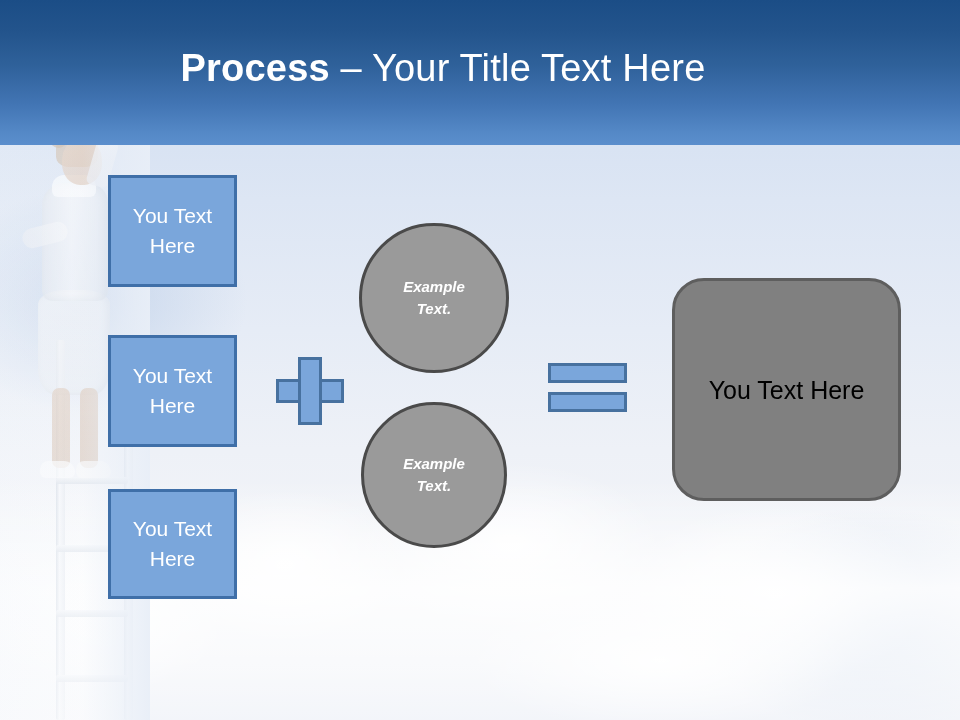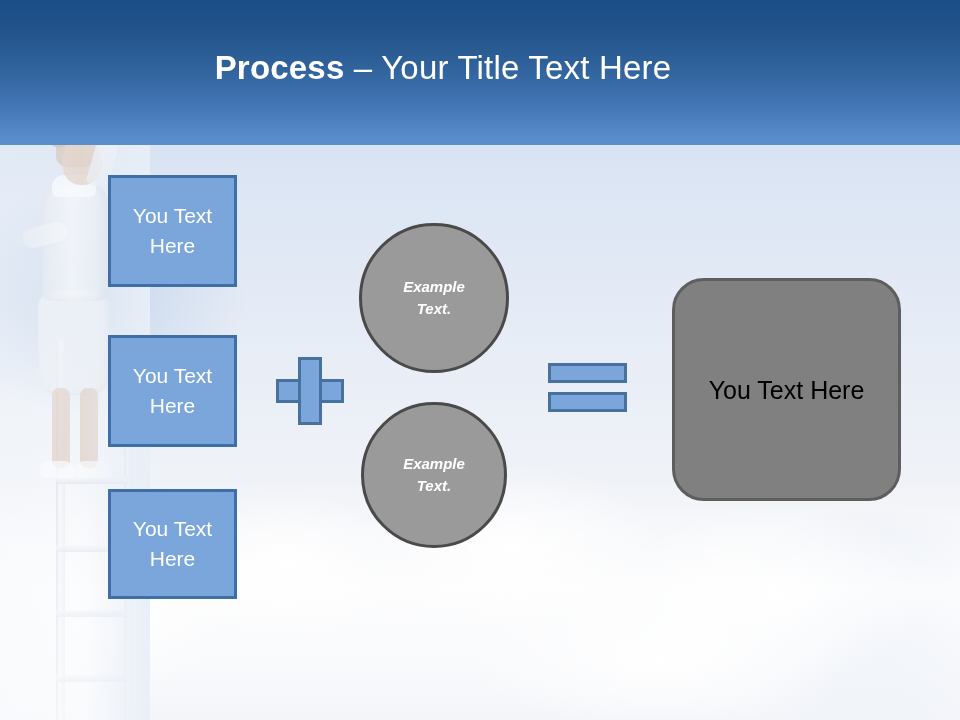--- a/index.html
+++ b/index.html
@@ -63,21 +63,21 @@
     height: 145px;
     background: linear-gradient(to bottom, #1b4d86 0%, #23548c 22%, #2f619a 45%, #4275b4 72%, #5589c7 92%, #5b8ecd 100%);
   }
   .title {
     position: absolute;
     left: 0;
     top: 48px;
     width: 886px;
     text-align: center;
     color: #ffffff;
-    font-size: 33px;
+    font-size: 38px;
     line-height: 40px;
     letter-spacing: 0.2px;
     white-space: nowrap;
   }
   .title .strong { font-weight: bold; }
   .title .rest { font-weight: normal; }
 
   
   .photo-layer {
     position: absolute;

